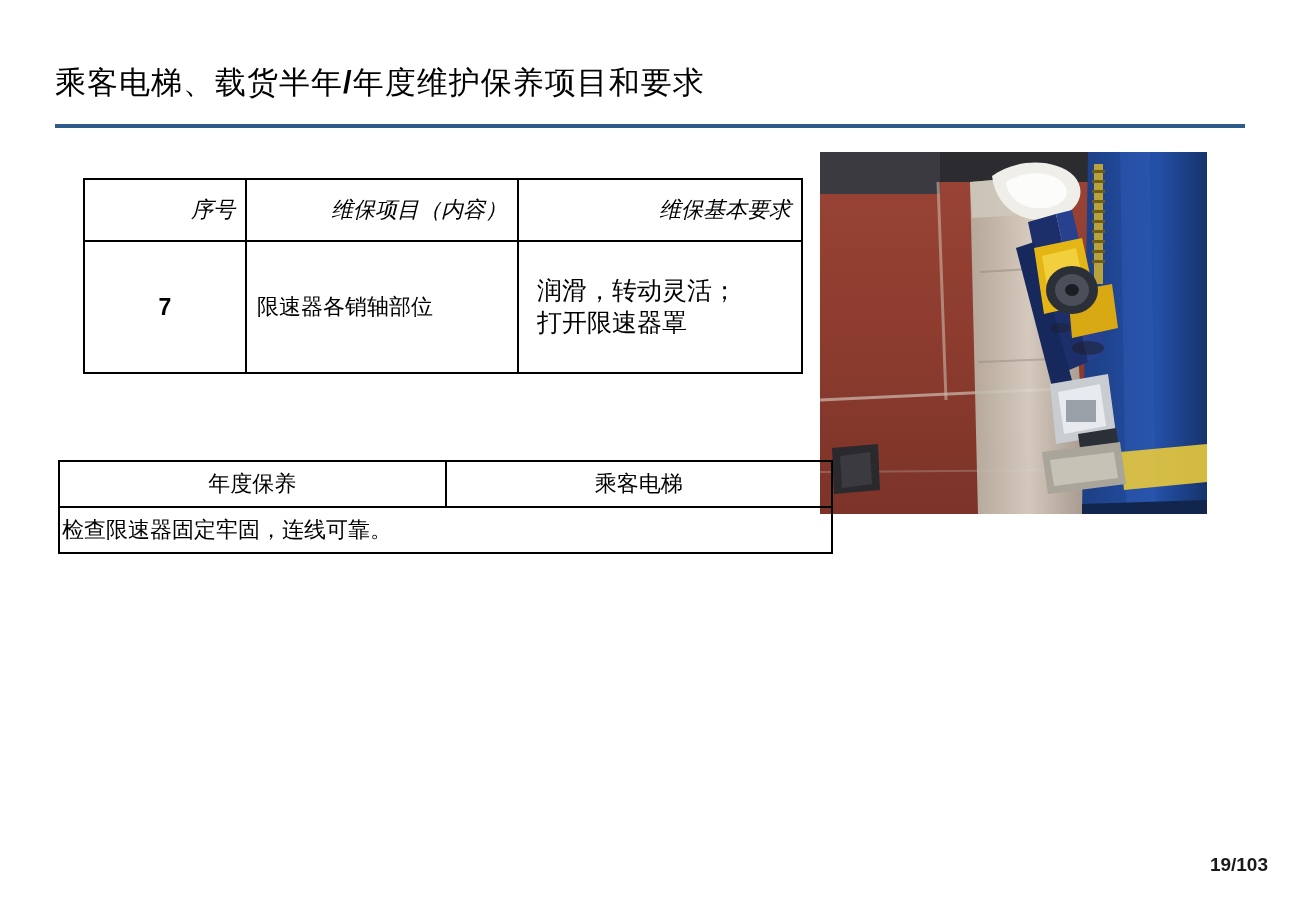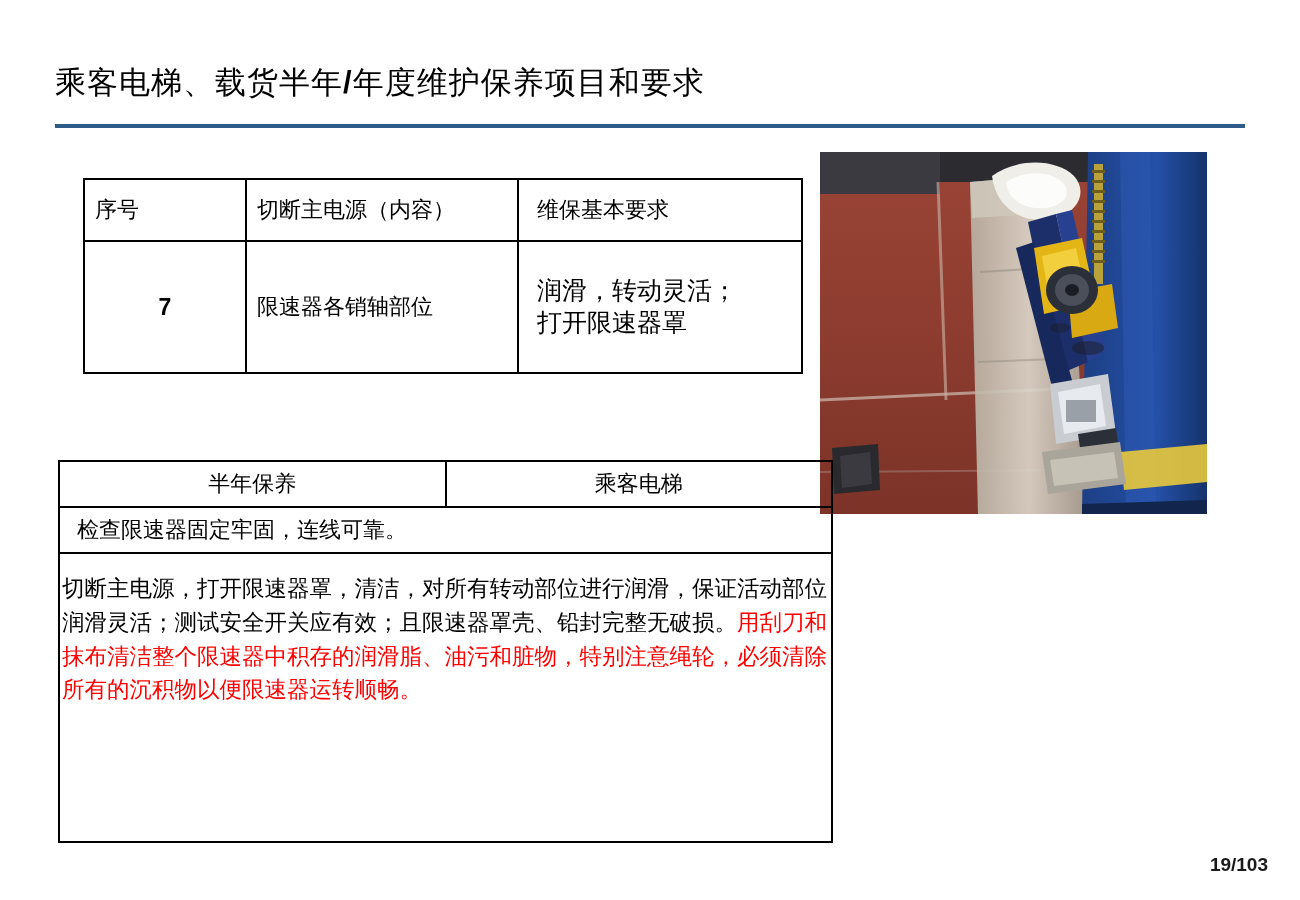--- a/index.html
+++ b/index.html
@@ -56,21 +56,22 @@
     font-size: 22px;
     color: #000;
     padding: 0 10px;
     vertical-align: middle;
   }
   .top-table .c1 { width: 140px; text-align: center; }
   .top-table .c2 { width: 250px; }
   .top-table .c3 { width: 254px; padding-left: 18px; }
   .top-table tr.head td {
     height: 60px;
-    text-align: left;
+    text-align: right;
+    font-style: italic;
   }
   .top-table tr.body td {
     height: 130px;
   }
   .top-table .num {
     font-family: "Liberation Sans", sans-serif;
     font-weight: bold;
     font-size: 23px;
     text-align: center;
   }
@@ -95,21 +96,21 @@
     vertical-align: top;
   }
   .bottom-table tr.head td {
     height: 42px;
     text-align: center;
     vertical-align: middle;
   }
   .bottom-table tr.r1 td {
     height: 42px;
     vertical-align: middle;
-    padding-left: 17px;
+    padding-left: 2px;
   }
   .bottom-table tr.r2 td {
     height: 265px;
     padding: 18px 4px 4px 2px;
   }
   .bottom-table .para {
     font-size: 22.5px;
     line-height: 1.5;
     margin: 0;
     text-indent: 0;
@@ -149,21 +150,21 @@
 
   <div class="title">
     <span>乘客电梯、载货半年</span><span class="slash">/</span><span>年度维护保养项目和要求</span>
   </div>
   <div class="title-rule"></div>
 
   <table class="top-table">
     <tbody>
         <tr class="head">
       <td class="c1">序号</td>
-      <td class="c2">切断主电源（内容）</td>
+      <td class="c2">维保项目（内容）</td>
       <td class="c3">维保基本要求</td>
     </tr>
     <tr class="body">
       <td class="c1 num">7</td>
       <td class="c2">限速器各销轴部位</td>
       <td class="c3 req">
         <div>润滑，转动灵活；</div>
         <div>打开限速器罩</div>
       </td>
     </tr>
@@ -252,29 +253,24 @@
       <polygon points="20,304 50,300 52,332 22,336" fill="#3a3a40"></polygon>
 
       <ellipse cx="268" cy="196" rx="16" ry="7" fill="#1b1b1f" opacity="0.5"></ellipse>
       <ellipse cx="240" cy="176" rx="10" ry="5" fill="#1b1b1f" opacity="0.4"></ellipse>
     </svg>
   </div>
 
   <table class="bottom-table">
     <tbody>
         <tr class="head">
-      <td style="width:50%">半年保养</td>
+      <td style="width:50%">年度保养</td>
       <td style="width:50%">乘客电梯</td>
     </tr>
     <tr class="r1">
       <td colspan="2">检查限速器固定牢固，连线可靠。</td>
     </tr>
-    <tr class="r2">
-      <td colspan="2">
-        <p class="para"><span>切断主电源，打开限速器罩，清洁，对所有转动部位进行润滑，保证活动部位润滑灵活；测试安全开关应有效；且限速器罩壳、铅封完整无破损。</span><span class="red">用刮刀和抹布清洁整个限速器中积存的润滑脂、油污和脏物，特别注意绳轮，必须清除所有的沉积物以便限速器运转顺畅。</span></p>
-      </td>
-    </tr>
   </tbody>
     </table>
 
   <div class="page-num">19/103</div>
 
 </div>
 
 </body></html>

